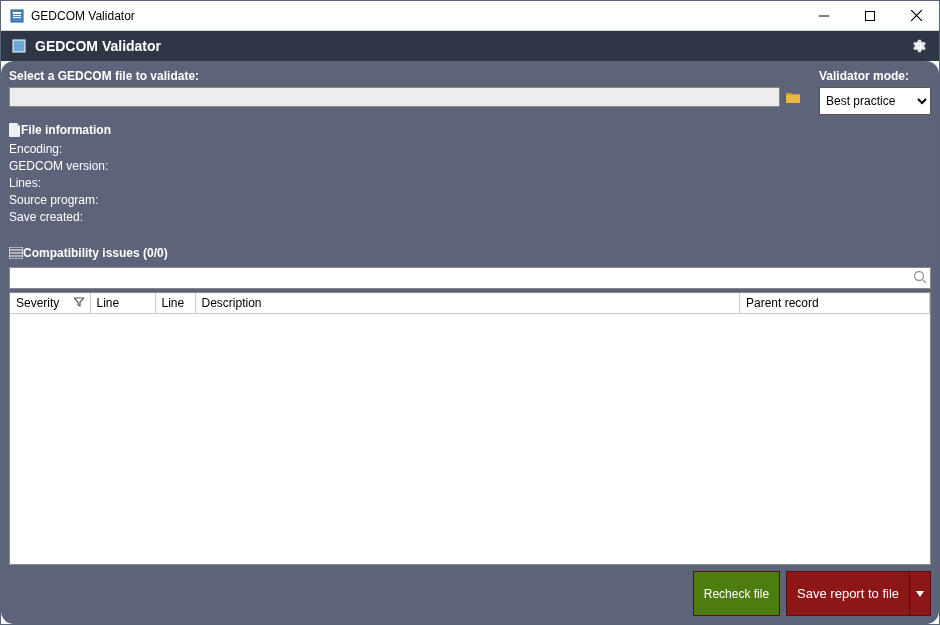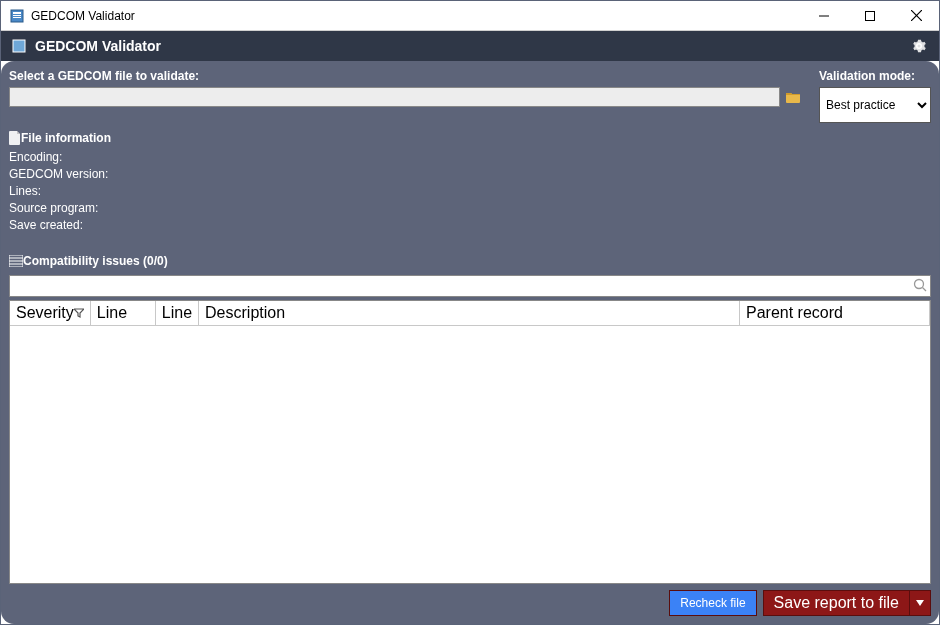--- a/index.html
+++ b/index.html
@@ -125,21 +125,21 @@
       display: flex;
       align-items: center;
       justify-content: center;
       cursor: pointer;
     }
     .validation-block {
       width: 112px;
     }
     .mode-select {
       width: 100%;
-      height: 36px;
+      height: 28px;
       background: #fff;
       border: 1px solid #555;
       color: #000;
       font-size: 12px;
       padding: 1px 2px;
     }
     
     .file-info-section {
       margin-top: 8px;
     }
@@ -186,21 +186,21 @@
       margin-top: 3px;
       background: #fff;
       border: 1px solid #888;
       flex: 1;
       overflow: auto;
       color: #000;
     }
     .issues-table {
       width: 100%;
       border-collapse: collapse;
-      font-size: 16px;
+      font-size: 12px;
     }
     .issues-table th {
       text-align: left;
       font-weight: 400;
       background: #fff;
       border-right: 1px solid #c8c8c8;
       border-bottom: 1px solid #c8c8c8;
       padding: 3px 6px;
       position: relative;
     }
@@ -213,38 +213,38 @@
       color: #444;
     }
     
     .footer {
       margin-top: 6px;
       display: flex;
       justify-content: flex-end;
       gap: 6px;
     }
     .btn-red {
-      background: #3b82f6;
+      background: #4d7c0f;
       color: #fff;
       border: 1px solid #5a0d0d;
       padding: 4px 10px;
       font-size: 12px;
       cursor: pointer;
       font-family: inherit;
     }
     .btn-split {
       display: flex;
     }
     .btn-split .main {
       background: #8d1717;
       color: #fff;
       border: 1px solid #5a0d0d;
       border-right: none;
-      padding: 3px 10px;
-      font-size: 16px;
+      padding: 14px 10px;
+      font-size: 13px;
       cursor: pointer;
       font-family: inherit;
     }
     .btn-split .caret {
       background: #8d1717;
       color: #fff;
       border: 1px solid #5a0d0d;
       padding: 3px 6px;
       font-size: 10px;
       cursor: pointer;
@@ -310,21 +310,21 @@
         <input class="file-input" type="text" value="" style="">
         <div class="browse-btn">
           <svg width="16" height="14" viewBox="0 0 16 14">
             <path fill="#e8b84a" d="M1 3h5l1 1h8v8a1 1 0 01-1 1H2a1 1 0 01-1-1V3z"></path>
             <path fill="#d09a2a" d="M1 3h5l1 1h8v1H1z"></path>
           </svg>
         </div>
       </div>
     </div>
     <div class="validation-block">
-      <span class="label-text">Validation mode:</span>
+      <span class="label-text">Validator mode:</span>
       <select class="mode-select">
         <option>Best practice</option>
       </select>
     </div>
   </div>
 
   <div class="file-info-section">
     <div class="section-header">
       <svg width="12" height="14" viewBox="0 0 12 14">
         <path fill="#fff" d="M1 0h7l3 3v10a1 1 0 01-1 1H1a1 1 0 01-1-1V1a1 1 0 011-1z" opacity="0.9"></path>

